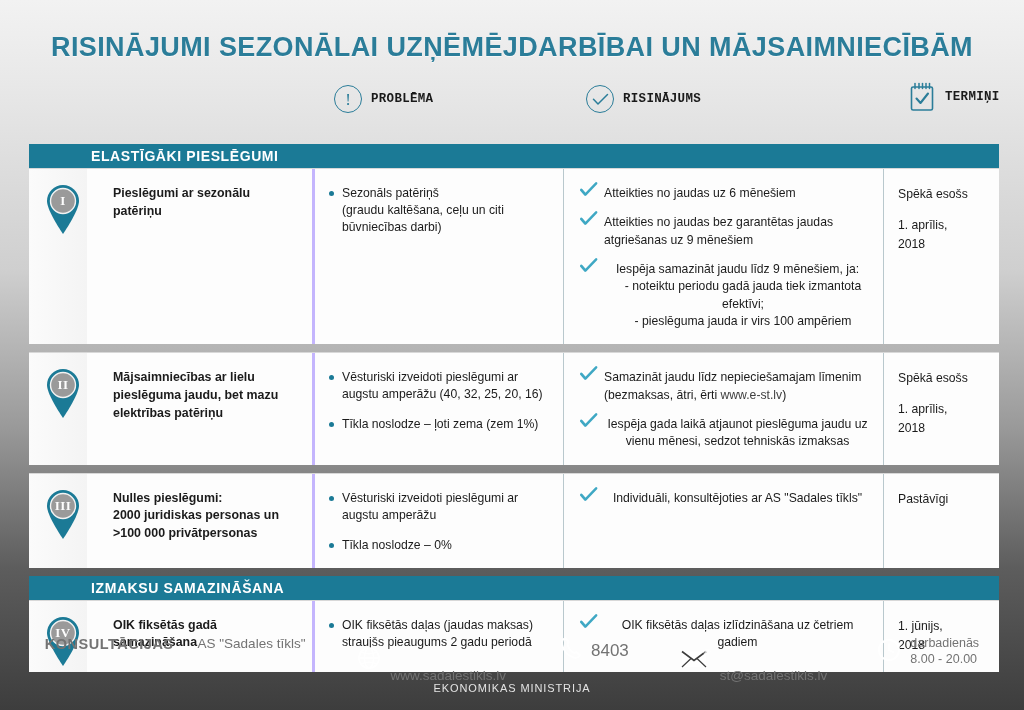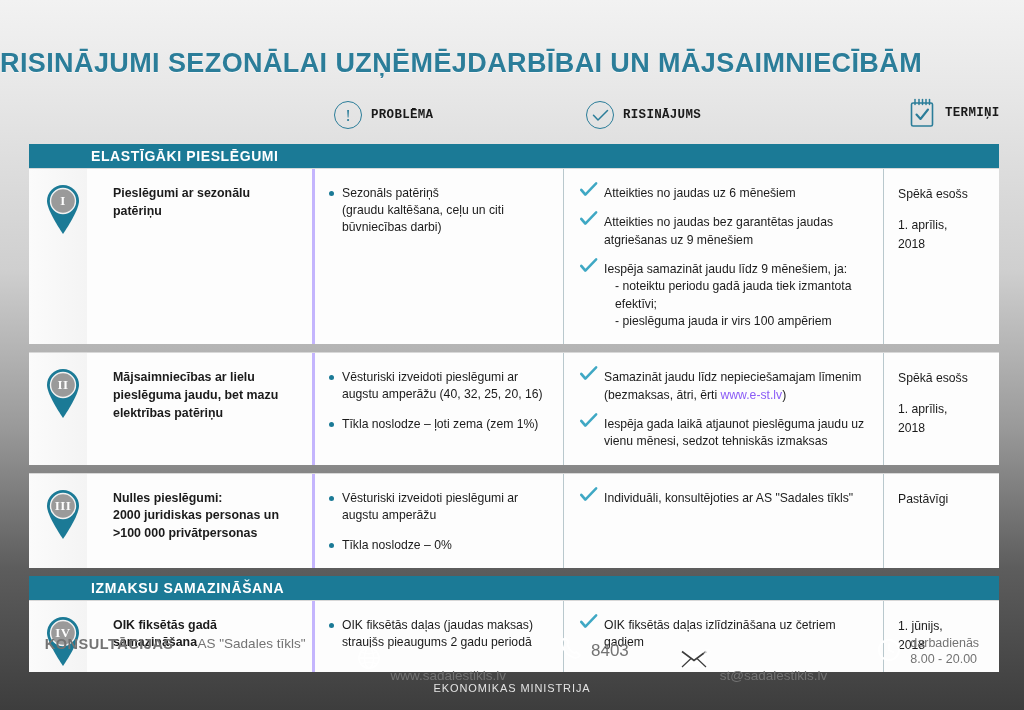--- a/index.html
+++ b/index.html
@@ -14,22 +14,22 @@
                 #e8e8e8 12%,
                 #cfcfcf 38%,
                 #9a9a9a 60%,
                 #5d5d5d 80%,
                 #3d3d3d 100%);
     position: relative;
   }
 
   
   .title {
-    text-align: left;
-    padding-top: 48px;
+    text-align: center;
+    padding-top: 32px;
     font-size: 27px;
     font-weight: bold;
     letter-spacing: 0.4px;
     color: #2b7d99;
     font-family: "Liberation Sans", sans-serif;
     text-shadow: 0 1px 0 rgba(255,255,255,0.6);
   }
 
   
   .legend {
@@ -157,40 +157,40 @@
 
   
   .check-line {
     position: relative;
     padding-left: 26px;
     font-size: 12.2px;
     color: #1b1b1b;
     line-height: 1.42;
     margin-bottom: 12px;
   }
-  .check-line:last-child { margin-bottom: 0; }
+  .check-line:last-child { margin-bottom: 0; text-align: center; }
   .check-line .tick {
     position: absolute;
     left: 2px;
     top: -3px;
     width: 17px;
     height: 17px;
     color: #3fa8c4;
     font-size: 19px;
     font-weight: bold;
     line-height: 1;
     transform: skewX(-6deg);
   }
   .sub {
     display: block;
     font-size: 12.2px;
     padding-left: 11px;
   }
 
-  .link { color: #8b5cf6; }
+  .link { color: #404040; }
 
   .term-block { margin-bottom: 12px; }
   .term-block:last-child { margin-bottom: 0; }
 
   
   .pin {
     position: absolute;
     left: 12px;
     top: 12px;
     width: 44px;

